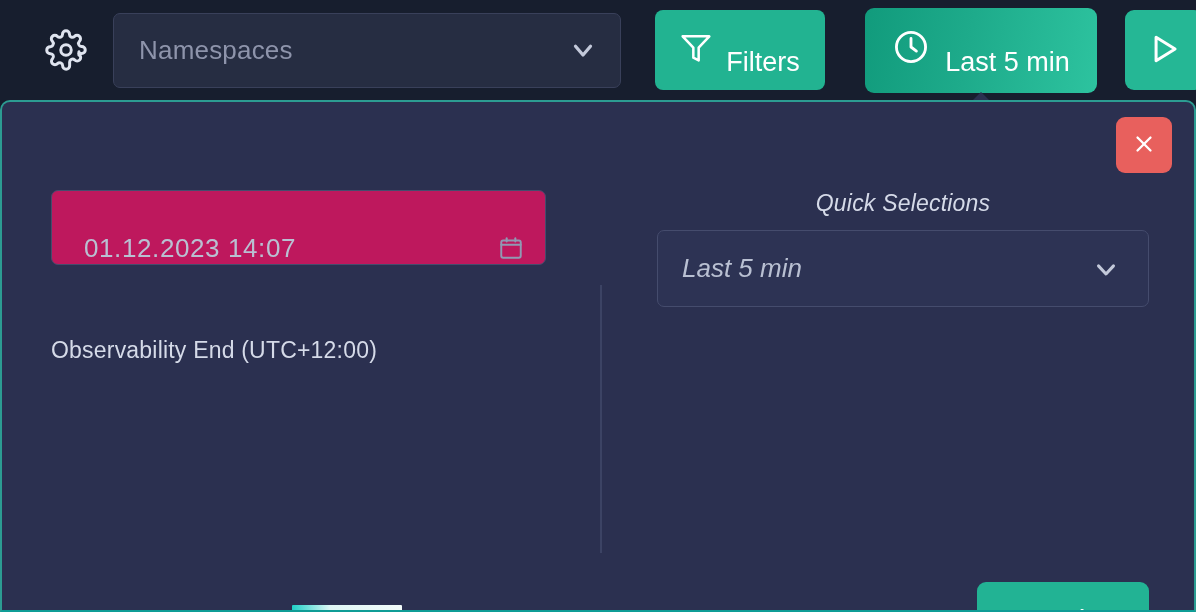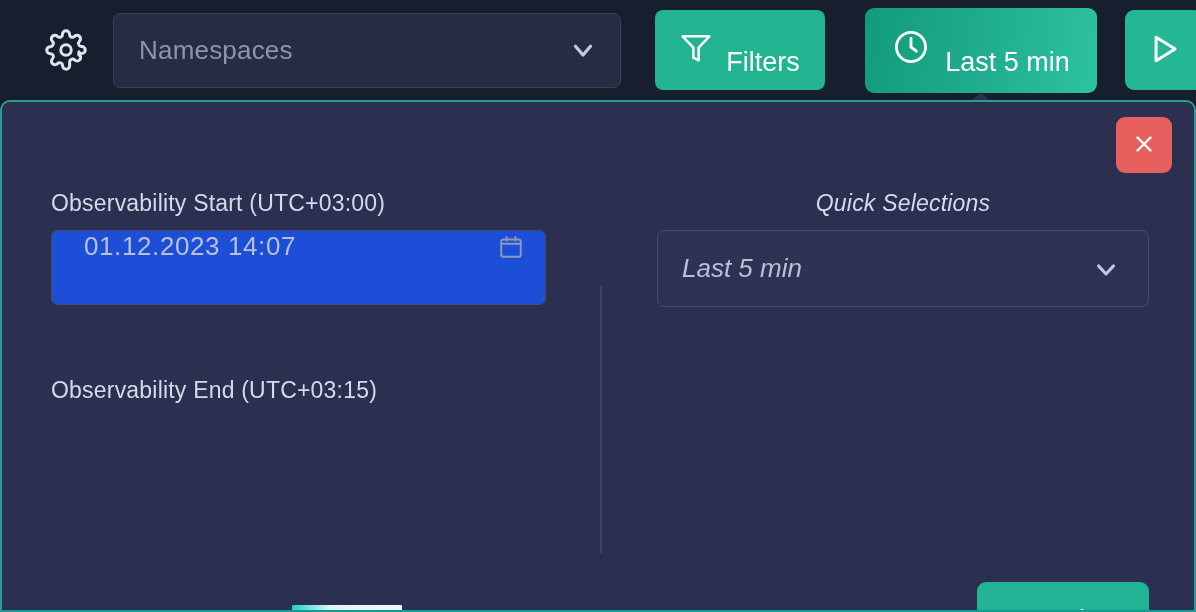--- a/index.html
+++ b/index.html
@@ -205,25 +205,25 @@
     margin-bottom: 14px;
     display: block;
     line-height: 1.15;
   }
   .field-label.centered { text-align: center; }
 
   .field-box {
     position: relative;
     width: 100%;
     height: 75px;
-    background: #1d4ed8;
+    background: #be185d;
     border: 1px solid #454c6d;
     border-radius: 7px;
     display: flex;
-    align-items: flex-start;
+    align-items: flex-end;
     padding: 0 18px 0 32px;
     cursor: pointer;
   }
   .field-value {
     font-size: 26px;
     color: #b9c0d2;
     letter-spacing: .6px;
     flex: 1 1 auto;
     white-space: nowrap;
   }
@@ -357,37 +357,36 @@
         </svg>
       </span>
     </button>
 
     <div class="panel-body">
 
       <div class="divider"></div>
 
       <div class="col-left">
 
-        <span class="field-label">Observability Start (UTC+03:00)</span>
 
         <div class="field-box">
           <span class="field-value">01.12.2023 14:07</span>
           <span class="field-icon">
             <svg width="26" height="26" viewBox="0 0 24 24" fill="none" stroke="#9099b3" stroke-width="1.8" stroke-linecap="round" stroke-linejoin="round">
               <rect x="3" y="5" width="18" height="16" rx="1.8"></rect>
               <line x1="3" y1="9" x2="21" y2="9"></line>
               <line x1="8" y1="3" x2="8" y2="6"></line>
               <line x1="16" y1="3" x2="16" y2="6"></line>
             </svg>
           </span>
         </div>
 
         <div class="gap-fields"></div>
 
-        <span class="field-label">Observability End (UTC+03:15)</span>
+        <span class="field-label">Observability End (UTC+12:00)</span>
 
       </div>
 
       <div class="col-right">
         <span class="field-label centered">Quick Selections</span>
 
         <div class="select-box">
           <span class="select-value">Last 5 min</span>
           <span class="field-icon">
             <svg width="30" height="30" viewBox="0 0 24 24" fill="none" stroke="#c3c9da" stroke-width="2.4" stroke-linecap="round" stroke-linejoin="round">

